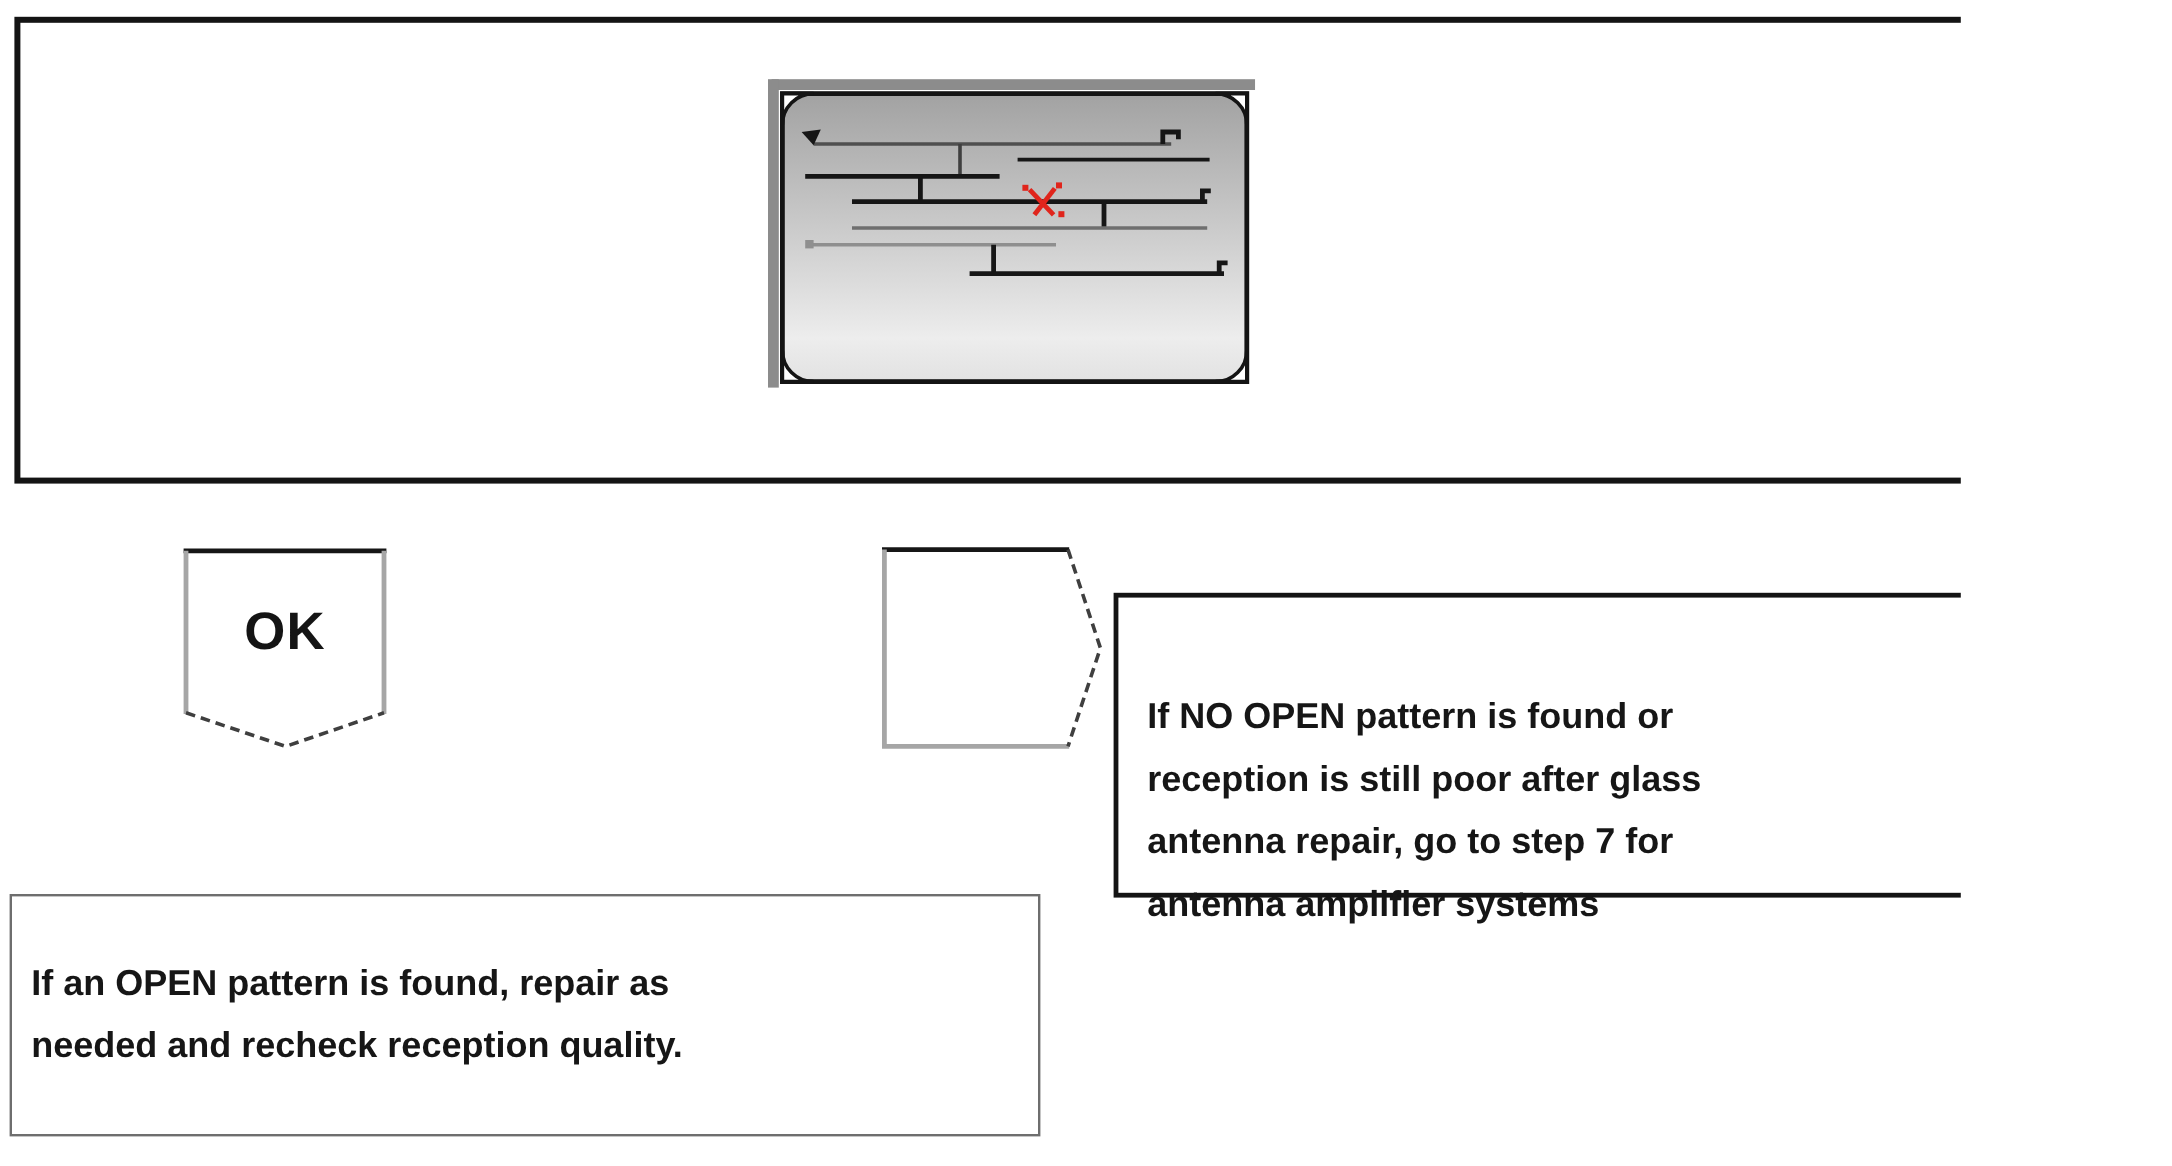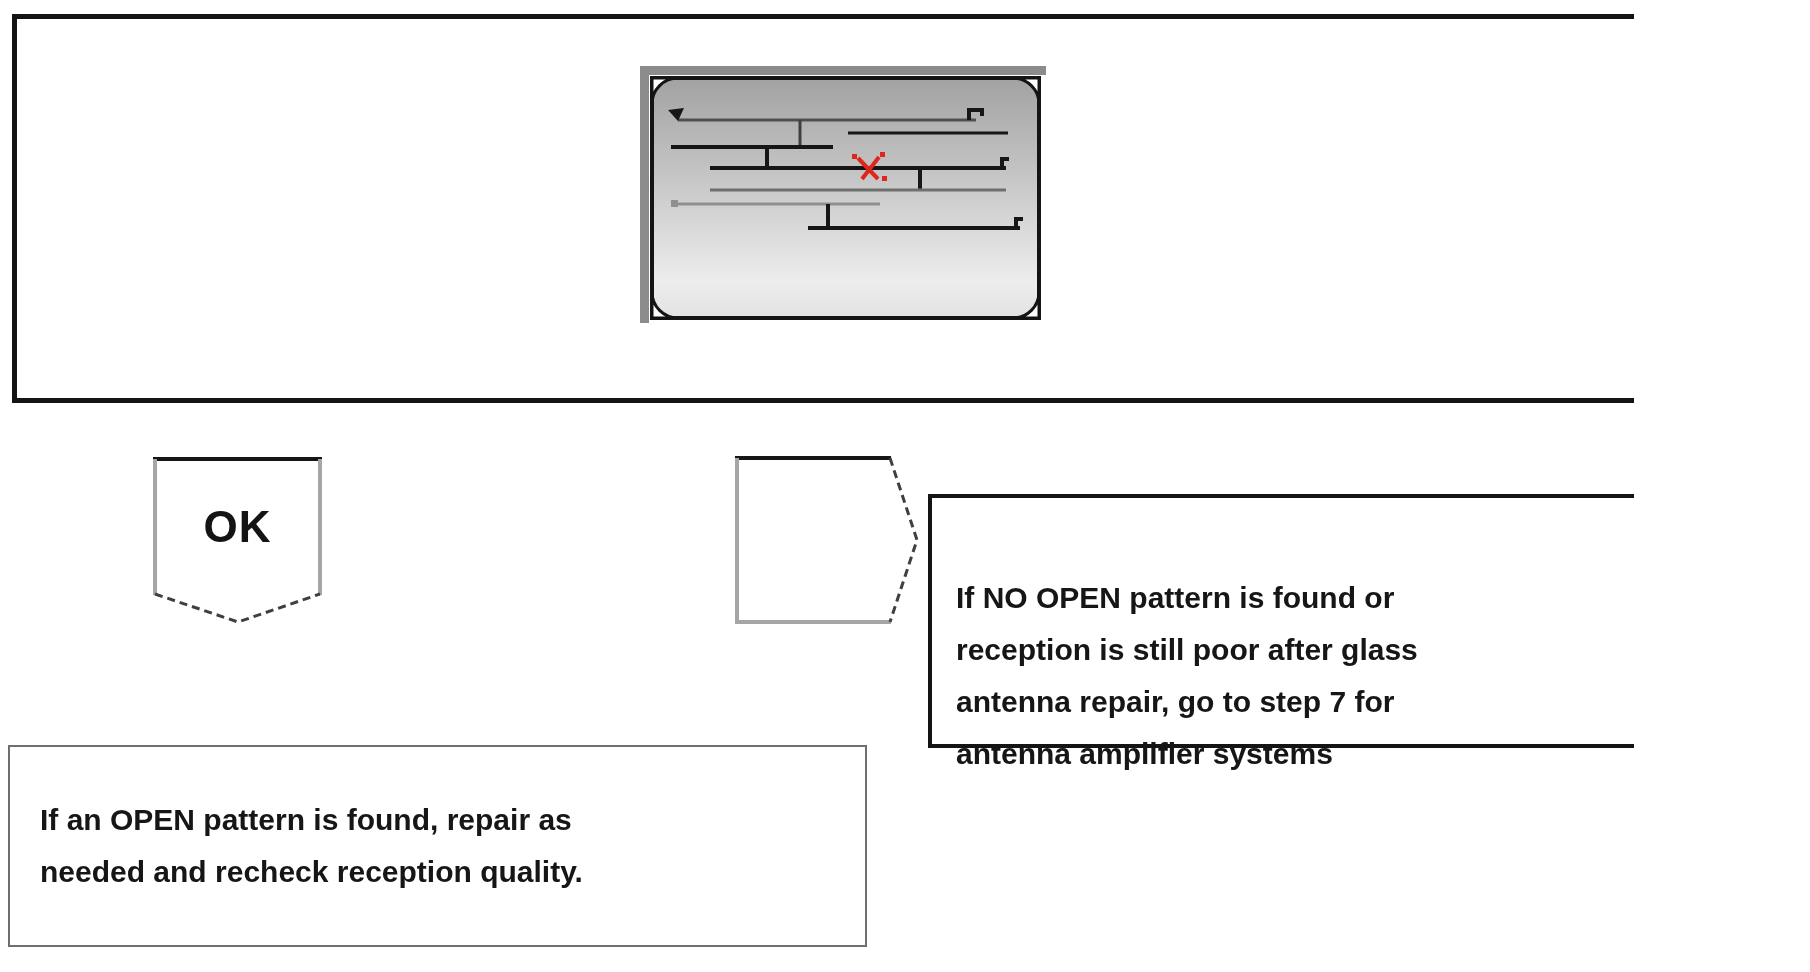--- a/index.html
+++ b/index.html
@@ -54,21 +54,21 @@
     width: 860px; height: 254px;
     border: 4px solid #141414;
     padding: 22px 10px 0 24px;
     margin-top: 36px;
   }
   .ok-result-box {
     left: 8px; top: 745px;
     width: 859px; height: 202px;
     border: 2px solid #6e6e6e;
     display: flex; align-items: center;
-    padding-left: 30px;
+    padding-left: 16px;
   }
 </style>
 </head>
 <body>
 
 <div class="stage">
 
   <div class="abs inspection-panel"></div>
 
   <svg class="abs glass-figure" width="406" height="264" viewBox="0 0 406 264">

